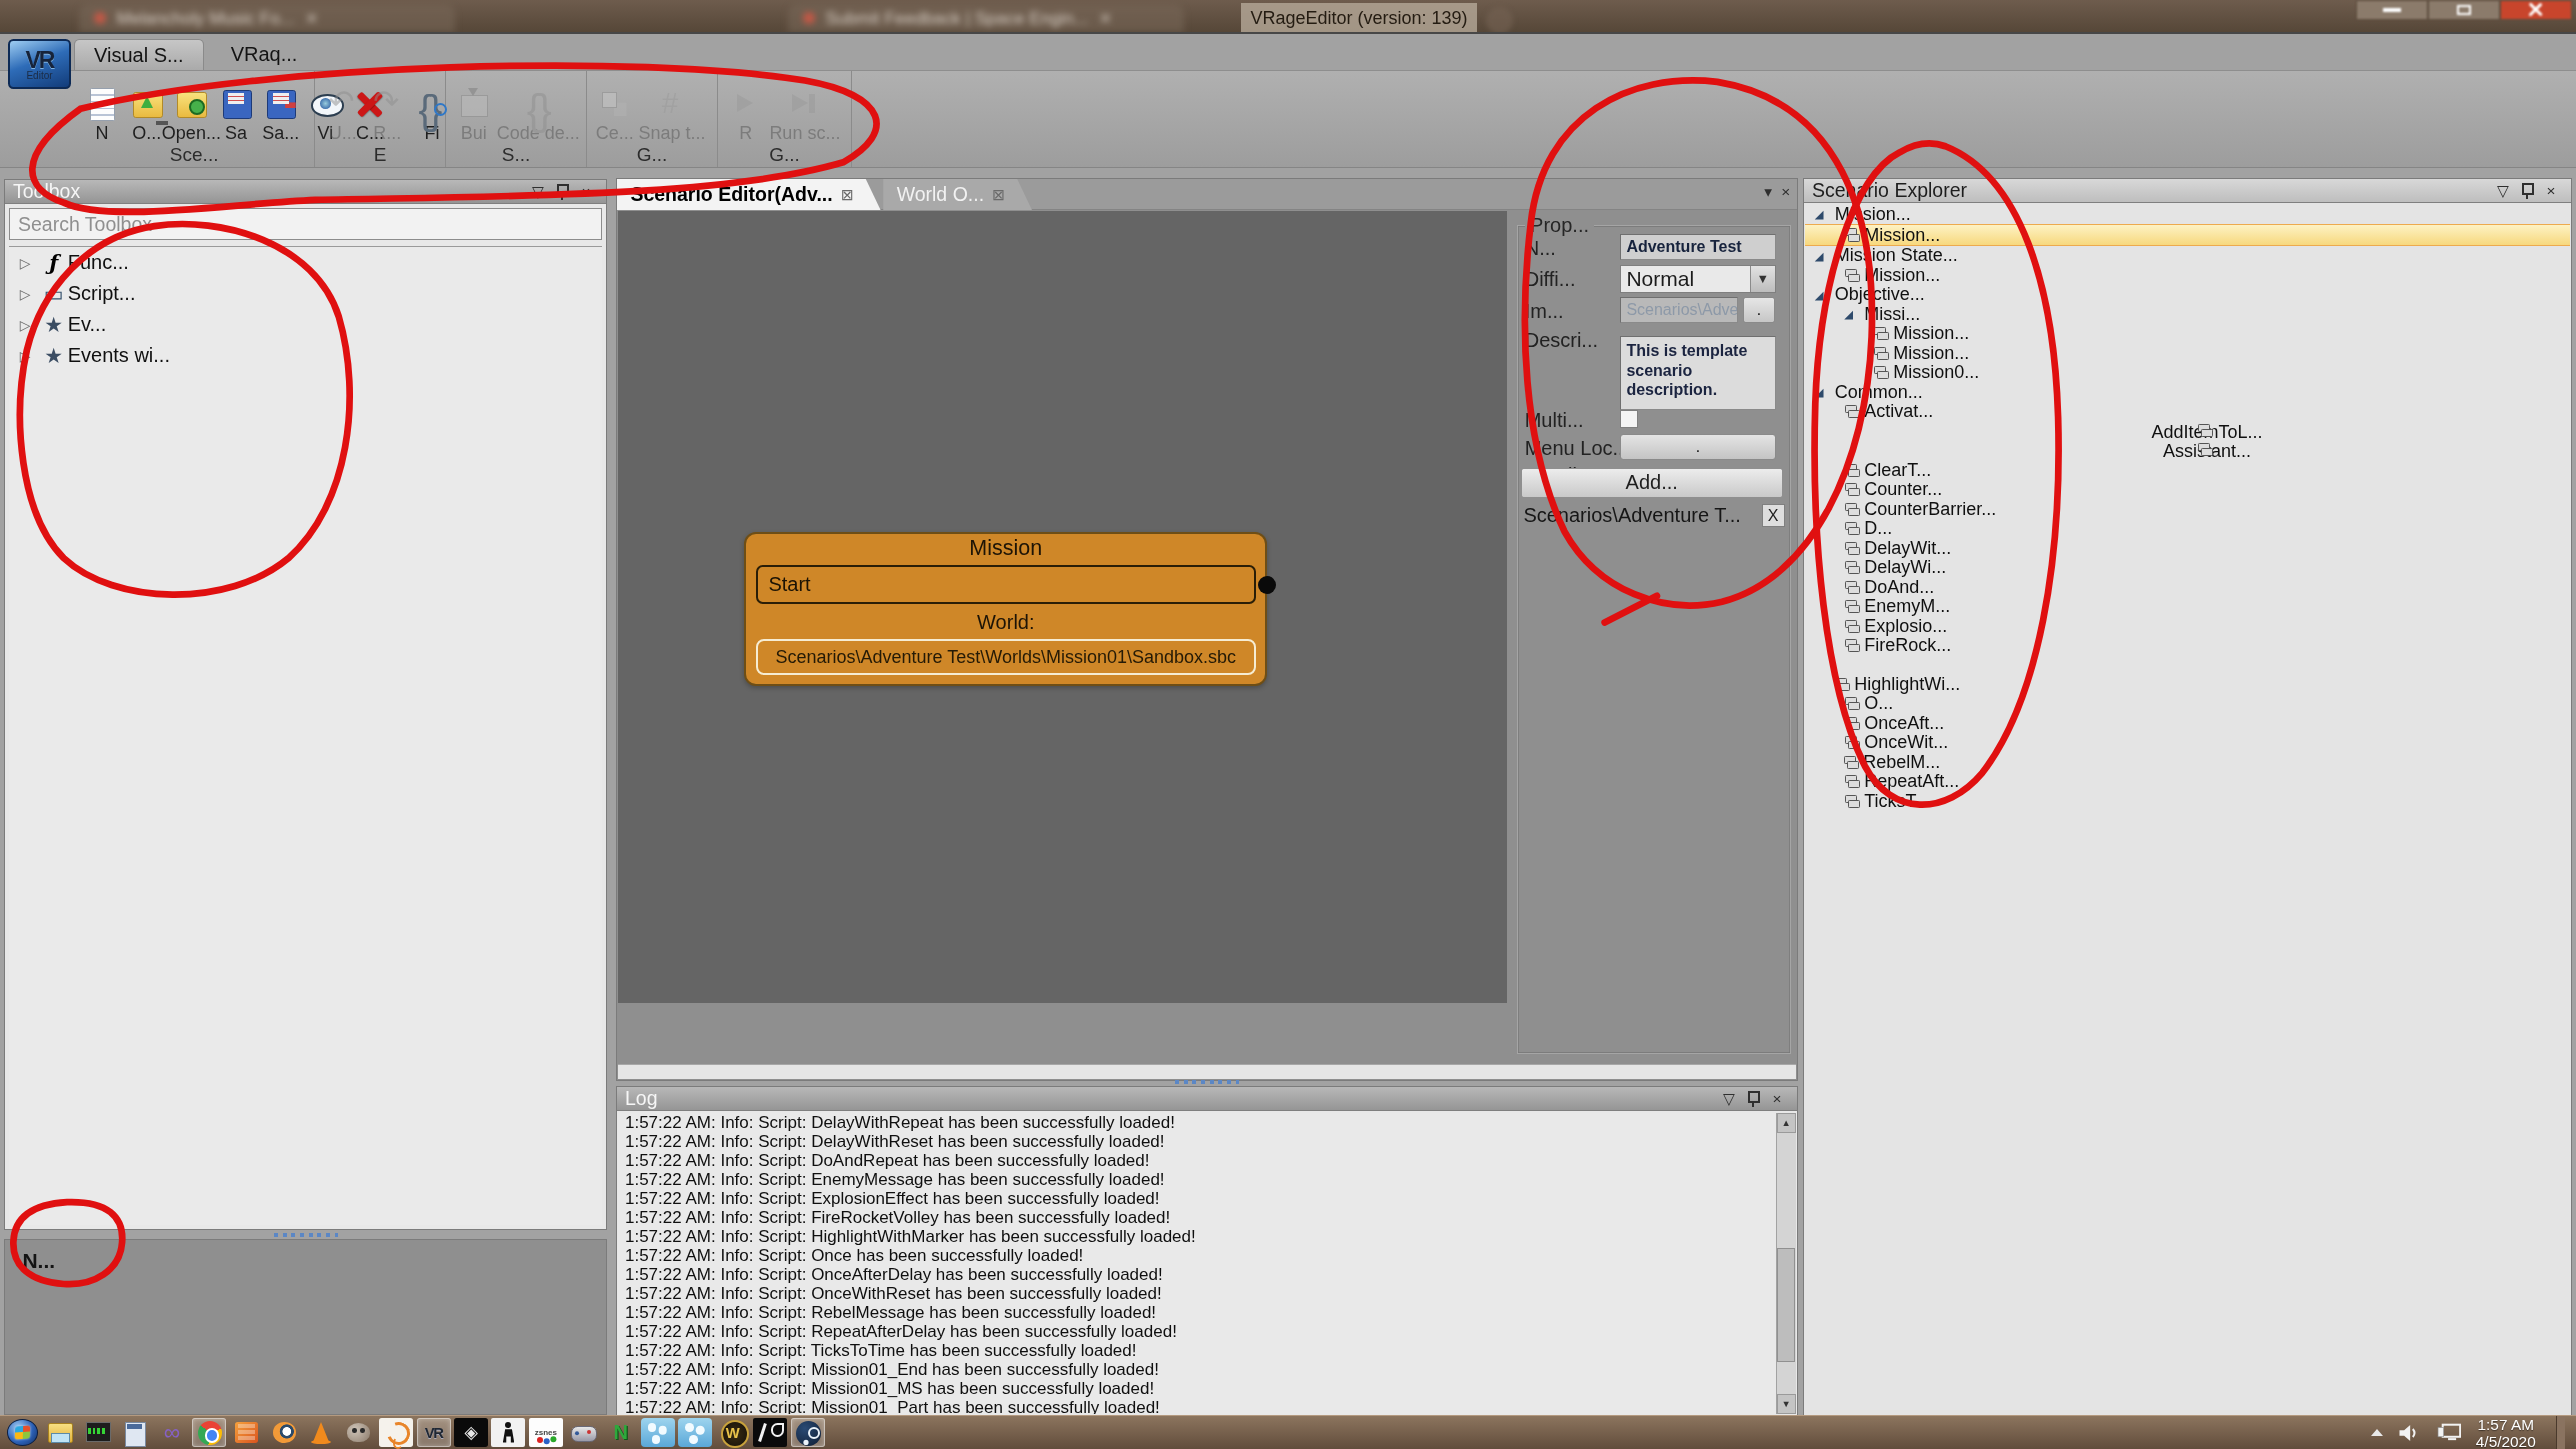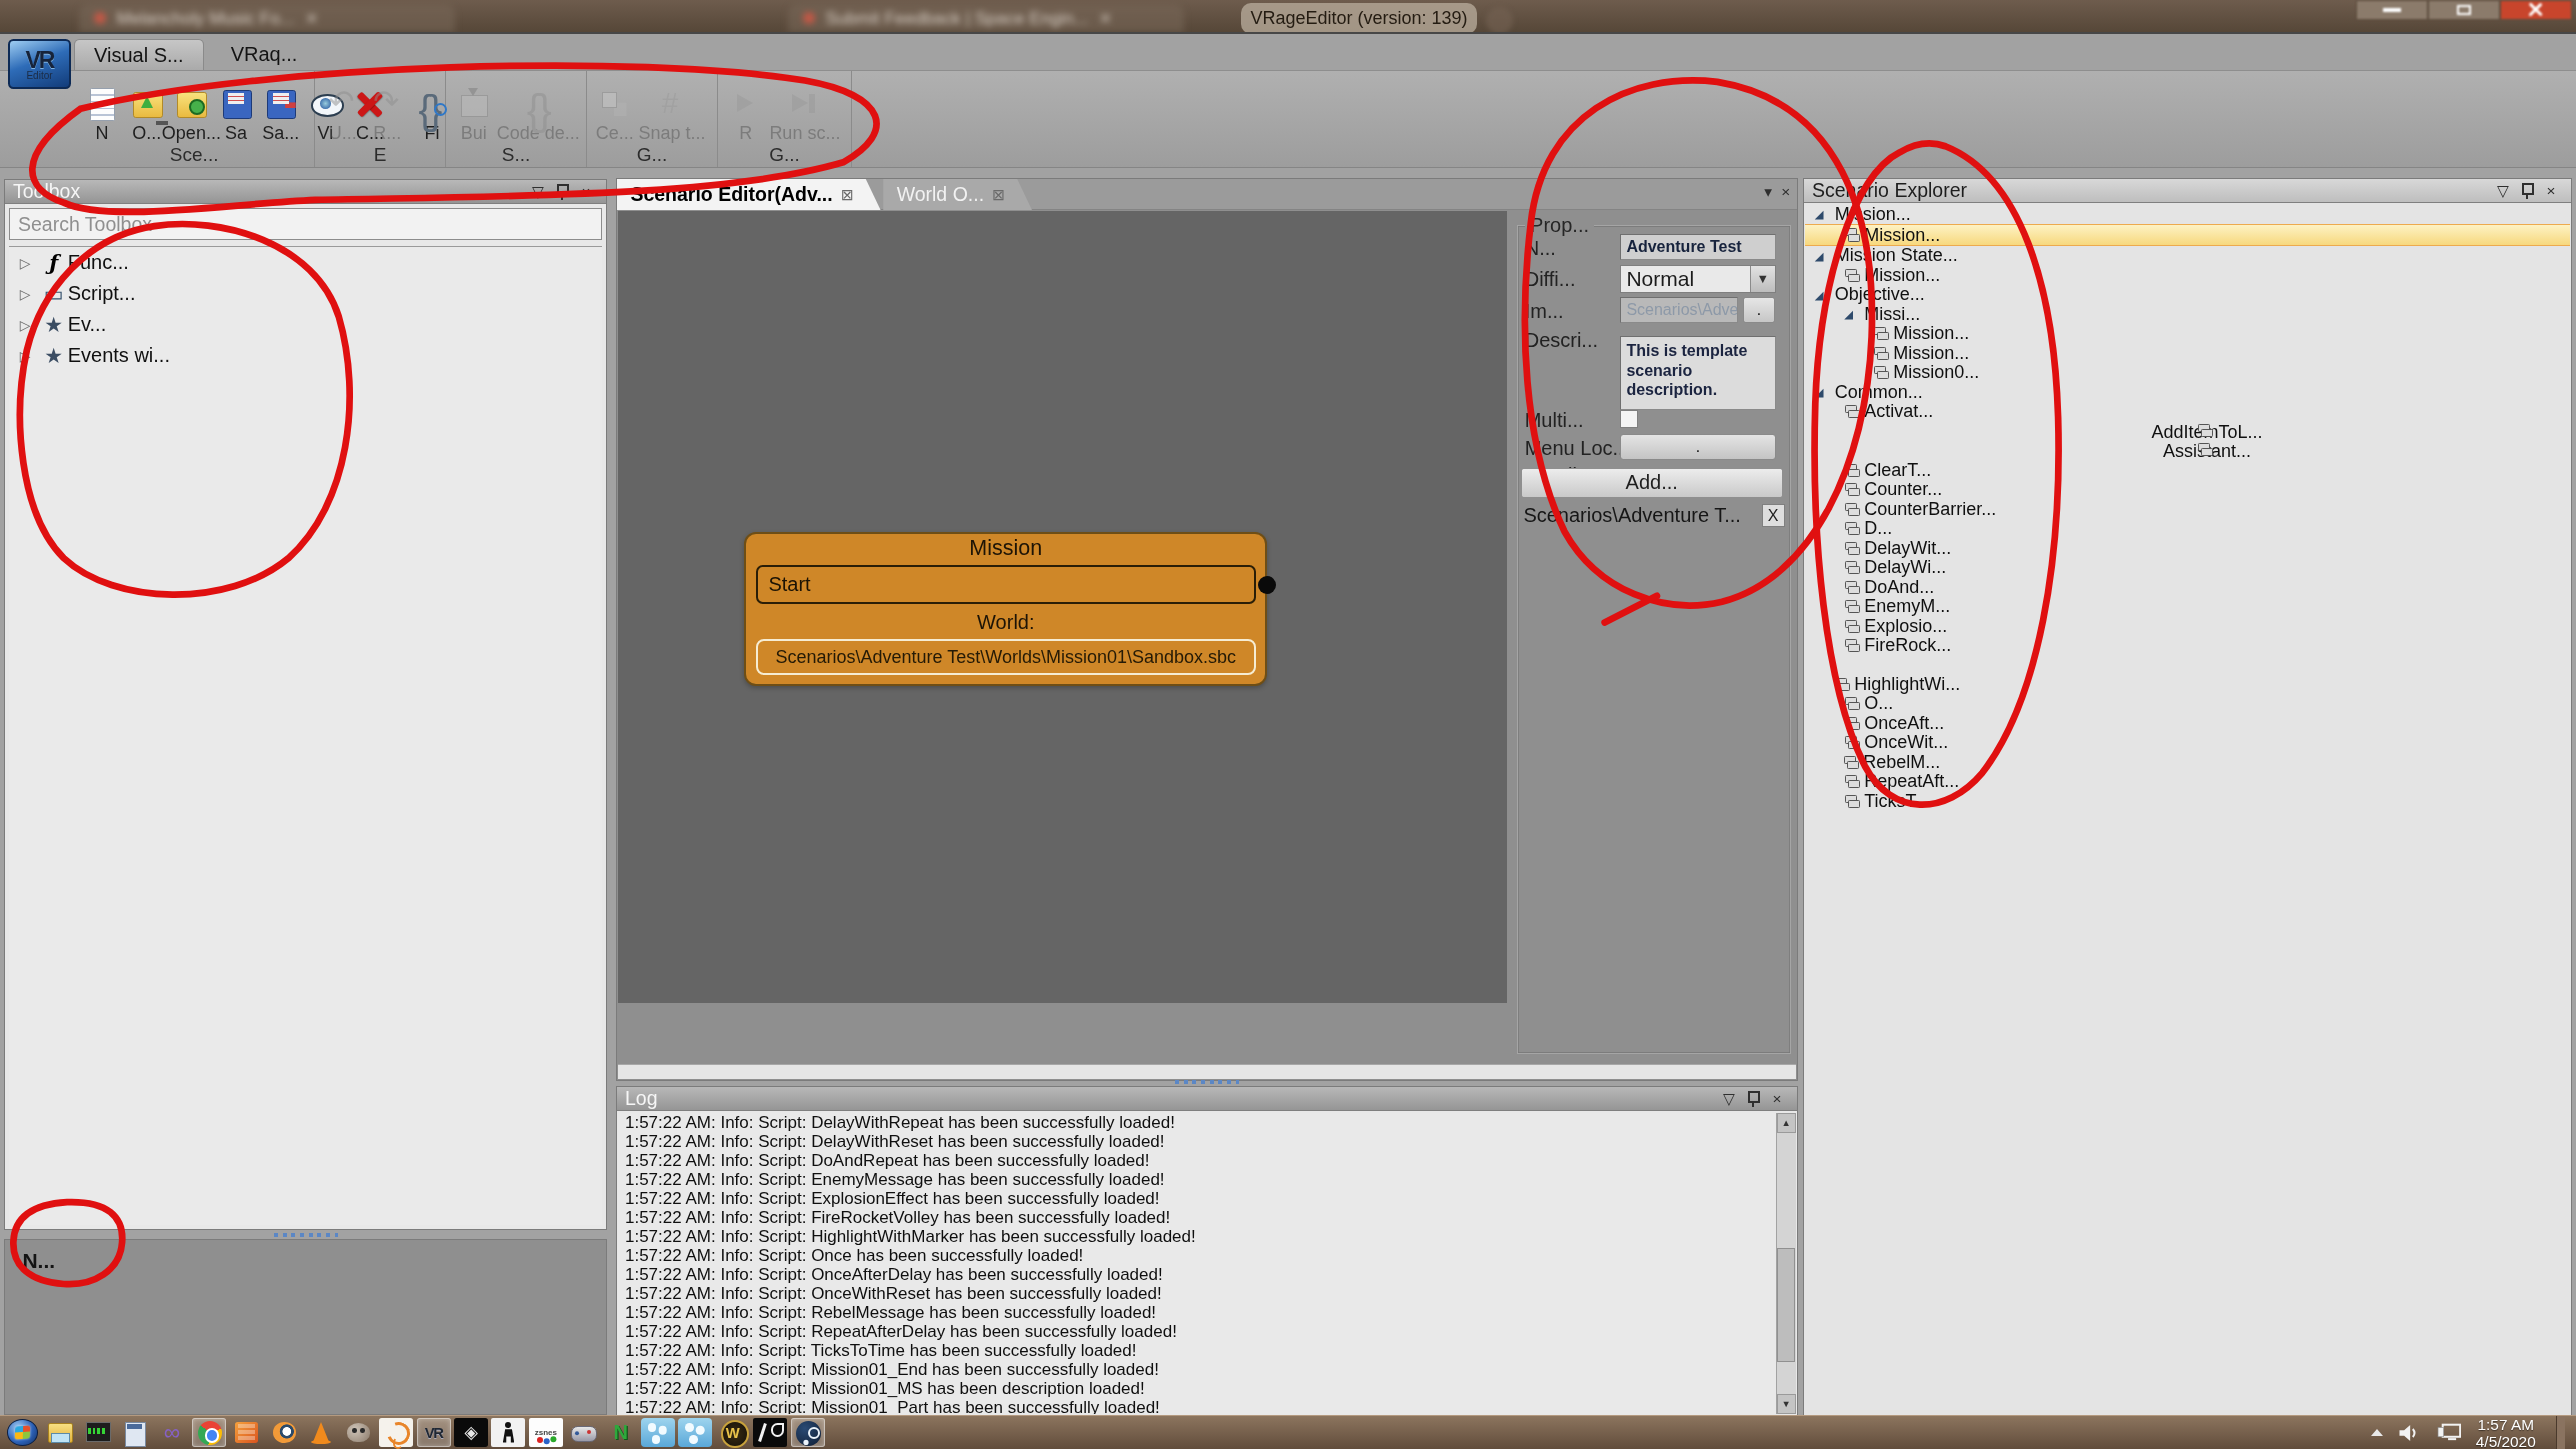--- a/index.html
+++ b/index.html
@@ -10,21 +10,21 @@
   
   #browser-bar{position:absolute;left:0;top:0;width:2576px;height:32px;
     background:linear-gradient(#6e5c4d,#564738);z-index:0}
   .btab{position:absolute;top:4px;height:28px;background:#77665696;border-radius:9.4px 9.4px 0 0;
     display:flex;align-items:center;gap:10.7px;padding:0 14.8px;filter:blur(3.4px);color:#d9d0c6;font-size:17.4px}
   .btab .bdot{width:12px;height:12px;border-radius:50%;background:#c65846}
   .btab .bx{color:#cfc5ba;font-size:16px}
   #new-tab-btn{position:absolute;left:1486px;top:6.7px;width:27px;height:27px;border-radius:50%;
     background:#74635399;filter:blur(2.7px)}
   #browser-title{position:absolute;left:1241px;top:2.7px;height:31px;padding:0 9.4px;display:flex;align-items:center;
-    font-size:18px;color:#241c12;background:#b5a998cc;border-radius:10px;filter:blur(0.4px)}
+    font-size:18px;color:#241c12;background:#b5a998cc;border-radius:0;filter:blur(0.4px)}
   #win-controls{position:absolute;right:4px;top:0;display:flex;filter:blur(1px)}
   .wcb{width:72px;height:20px;background:#8b7b6b;border:0.7px solid #5c4d3e;display:flex;align-items:center;justify-content:center}
   .wcb.close{background:#c8452c}
   .min-glyph{width:17.4px;height:3.4px;background:#fff}
   .max-glyph{width:14.8px;height:10.7px;border:2.7px solid #fff}
   .x1,.x2{position:absolute;width:17.4px;height:3.4px;background:#fff;border-radius:1.3px}
   .x1{transform:rotate(45deg)}.x2{transform:rotate(-45deg)}
   .xwrap{position:relative;width:17.4px;height:17.4px;display:flex;align-items:center;justify-content:center}
 
   
@@ -550,21 +550,21 @@
             <div class="logline"><span>1:57:22 AM: Info: Script: ExplosionEffect has been successfully loaded!</span></div>
             <div class="logline"><span>1:57:22 AM: Info: Script: FireRocketVolley has been successfully loaded!</span></div>
             <div class="logline"><span>1:57:22 AM: Info: Script: HighlightWithMarker has been successfully loaded!</span></div>
             <div class="logline"><span>1:57:22 AM: Info: Script: Once has been successfully loaded!</span></div>
             <div class="logline"><span>1:57:22 AM: Info: Script: OnceAfterDelay has been successfully loaded!</span></div>
             <div class="logline"><span>1:57:22 AM: Info: Script: OnceWithReset has been successfully loaded!</span></div>
             <div class="logline"><span>1:57:22 AM: Info: Script: RebelMessage has been successfully loaded!</span></div>
             <div class="logline"><span>1:57:22 AM: Info: Script: RepeatAfterDelay has been successfully loaded!</span></div>
             <div class="logline"><span>1:57:22 AM: Info: Script: TicksToTime has been successfully loaded!</span></div>
             <div class="logline"><span>1:57:22 AM: Info: Script: Mission01_End has been successfully loaded!</span></div>
-            <div class="logline"><span>1:57:22 AM: Info: Script: Mission01_MS has been description loaded!</span></div>
+            <div class="logline"><span>1:57:22 AM: Info: Script: Mission01_MS has been successfully loaded!</span></div>
             <div class="logline"><span>1:57:22 AM: Info: Script: Mission01_Part has been successfully loaded!</span></div>
           </div>
         <div id="log-scroll">
           <div class="sarrow up">
               <span>▲</span>
             </div>
           <div class="thumb"></div>
           <div class="sarrow down">
               <span>▼</span>
             </div>

